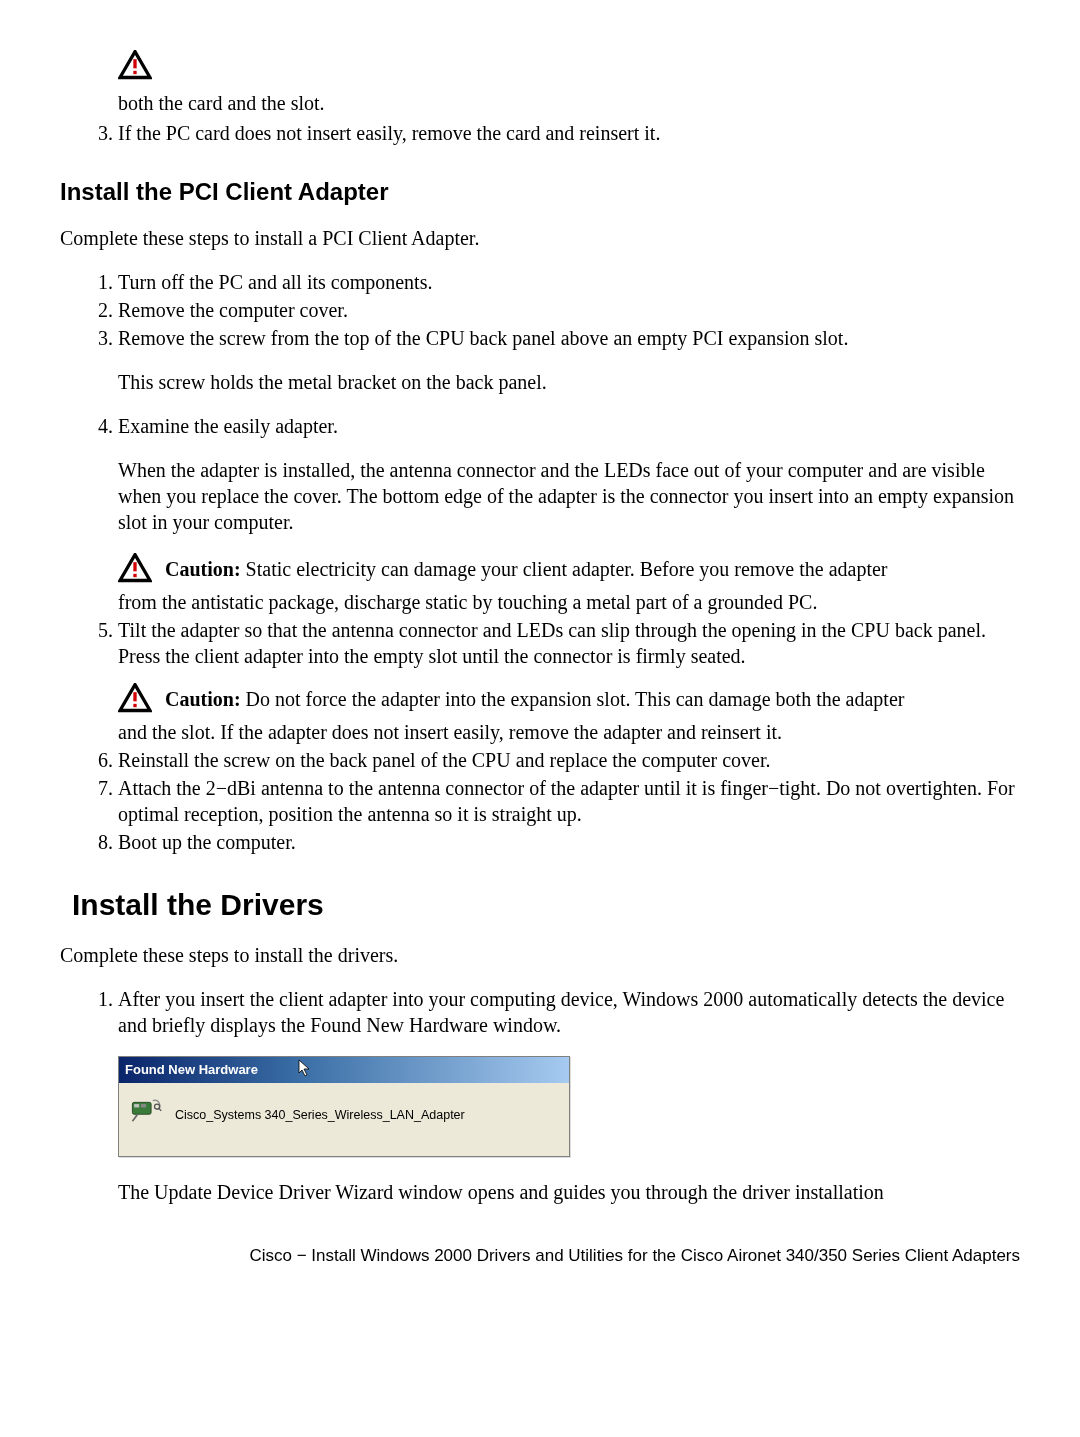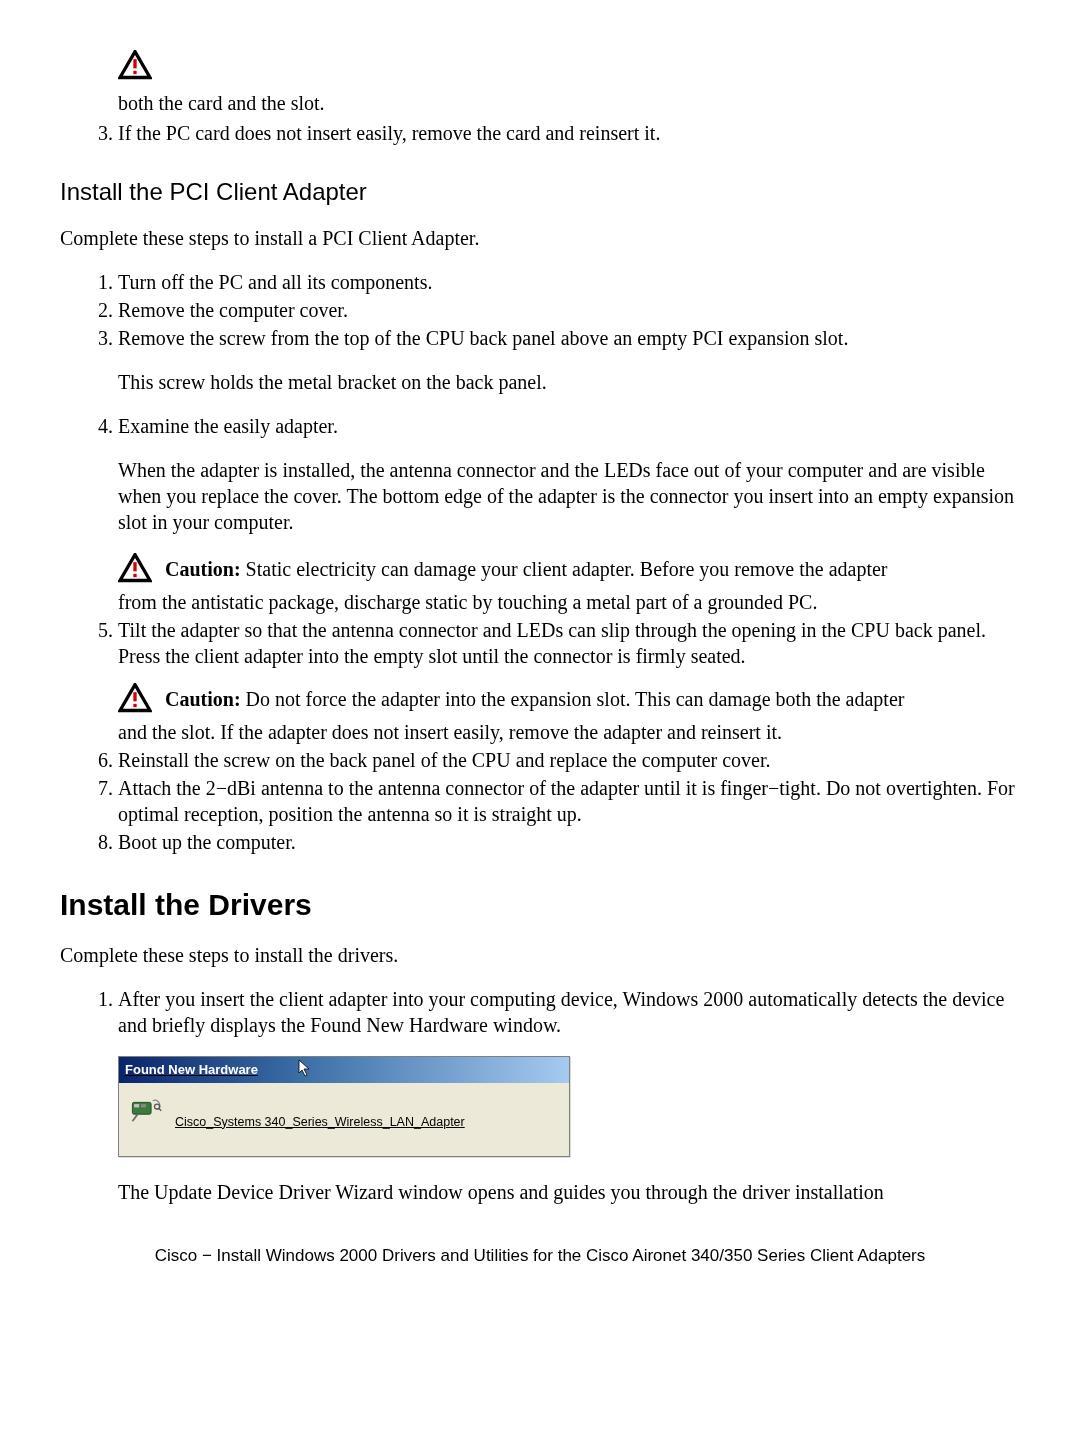--- a/index.html
+++ b/index.html
@@ -36,70 +36,69 @@
     margin-bottom: 2px;
   }
   ol.top-list { margin-top: 0; }
   .li-para {
     margin-top: 18px;
     margin-bottom: 18px;
   }
   h3 {
     font-family: Arial, Helvetica, sans-serif;
     font-size: 24px;
-    font-weight: normal;
+    font-weight: bold;
     margin: 30px 0 10px 0;
   }
   h2 {
     font-family: Arial, Helvetica, sans-serif;
     font-size: 30px;
     font-weight: bold;
-    margin: 30px 0 12px 0;
+    margin: 30px 0 12px 12px;
   }
   p { margin: 18px 0; }
 
   .window {
     width: 450px;
     border: 1px solid #808080;
     margin: 18px 0 22px 0;
     font-family: Tahoma, Arial, sans-serif;
     font-size: 13px;
     background: #ece9d8;
     box-shadow: 1px 1px 0 #dcdcdc;
-    text-decoration: underline;
   }
   .title-bar {
     background: linear-gradient(to right, #0a246a 0%, #3a6ea5 40%, #a6caf0 100%);
     color: white;
     font-weight: bold;
     padding: 3px 6px;
     display: flex;
     align-items: center;
     gap: 10px;
     height: 20px;
   }
   .title-bar .cursor { margin-left: 30px; }
   .window-body {
     background: #ece9d8;
     padding: 12px 10px 26px 10px;
     display: flex;
-    align-items: flex-end;
+    align-items: center;
     gap: 12px;
   }
   .window-body .text {
     font-size: 12.5px;
     color: #000;
     padding-top: 4px;
   }
   .hw-icon { width: 34px; height: 30px; }
 
   .footer {
     font-family: Arial, Helvetica, sans-serif;
     font-size: 17px;
-    text-align: center;
+    text-align: right;
     margin-top: 40px;
   }
 </style>
 </head>
 <body>
 
 <div class="caution-block">
   <span class="caution-icon">
     <svg viewBox="0 0 40 36">
       <polygon points="20,2 38,33 2,33" fill="none" stroke="black" stroke-width="4"></polygon>

